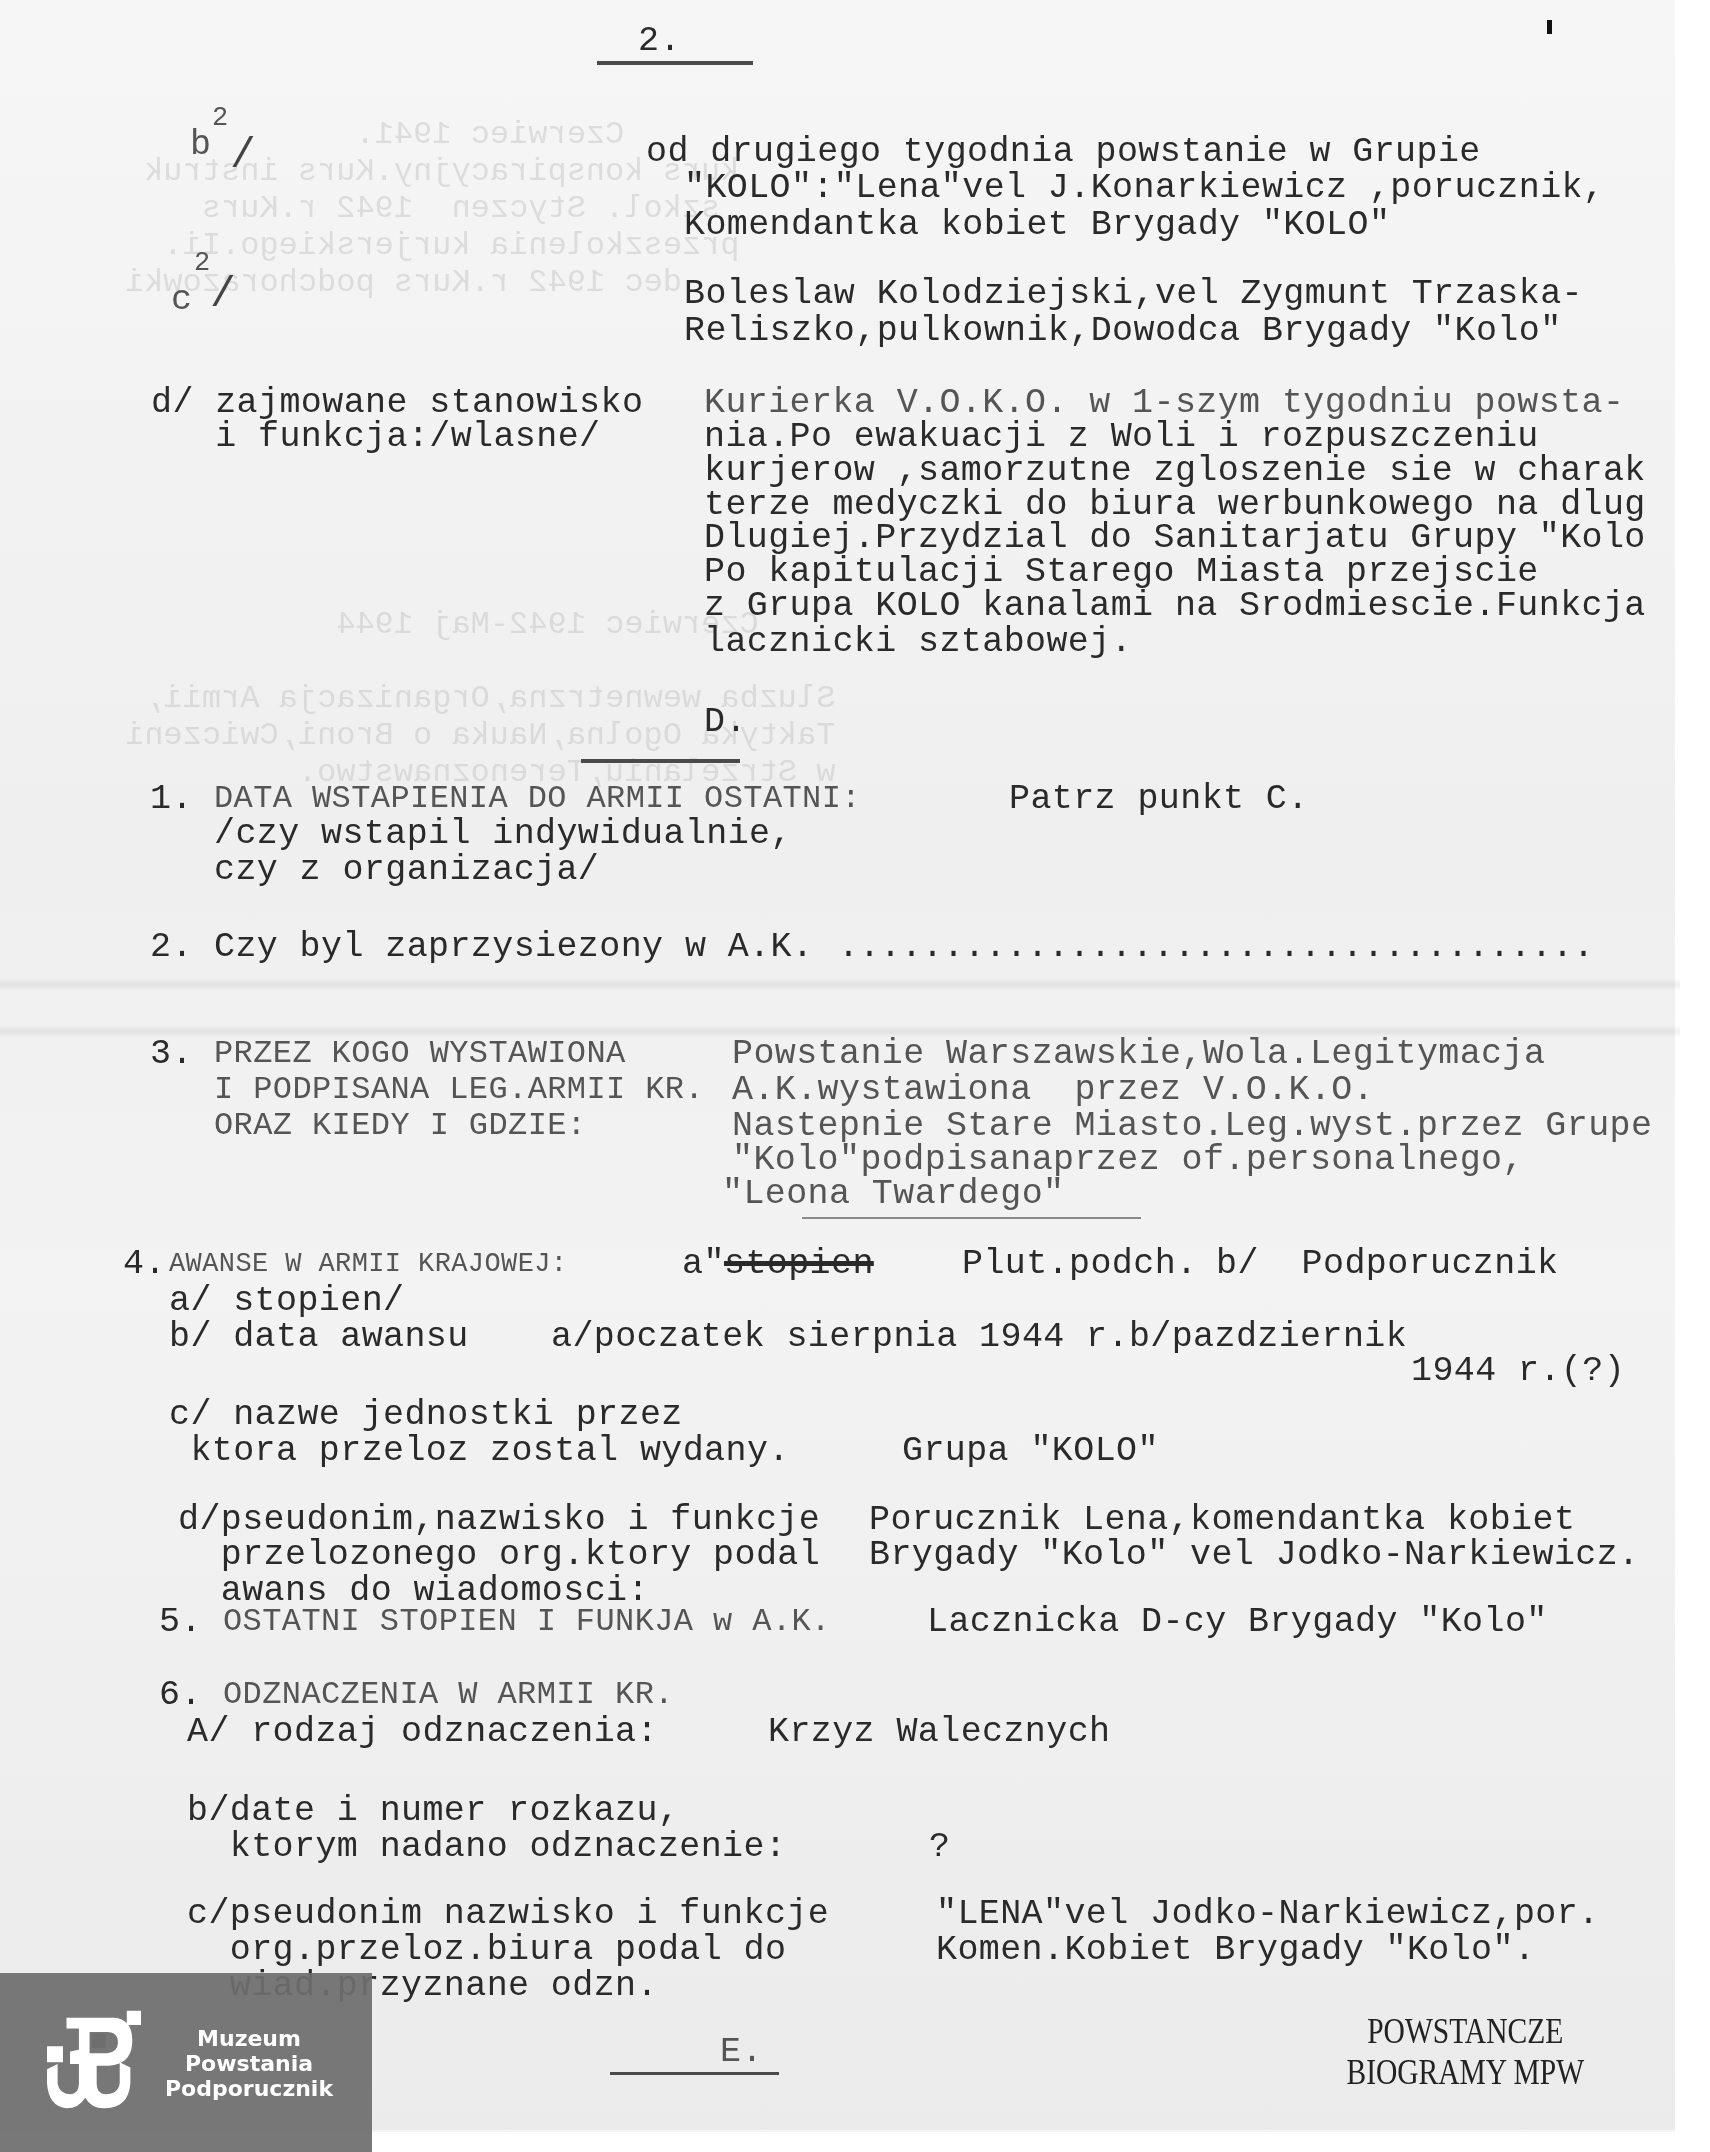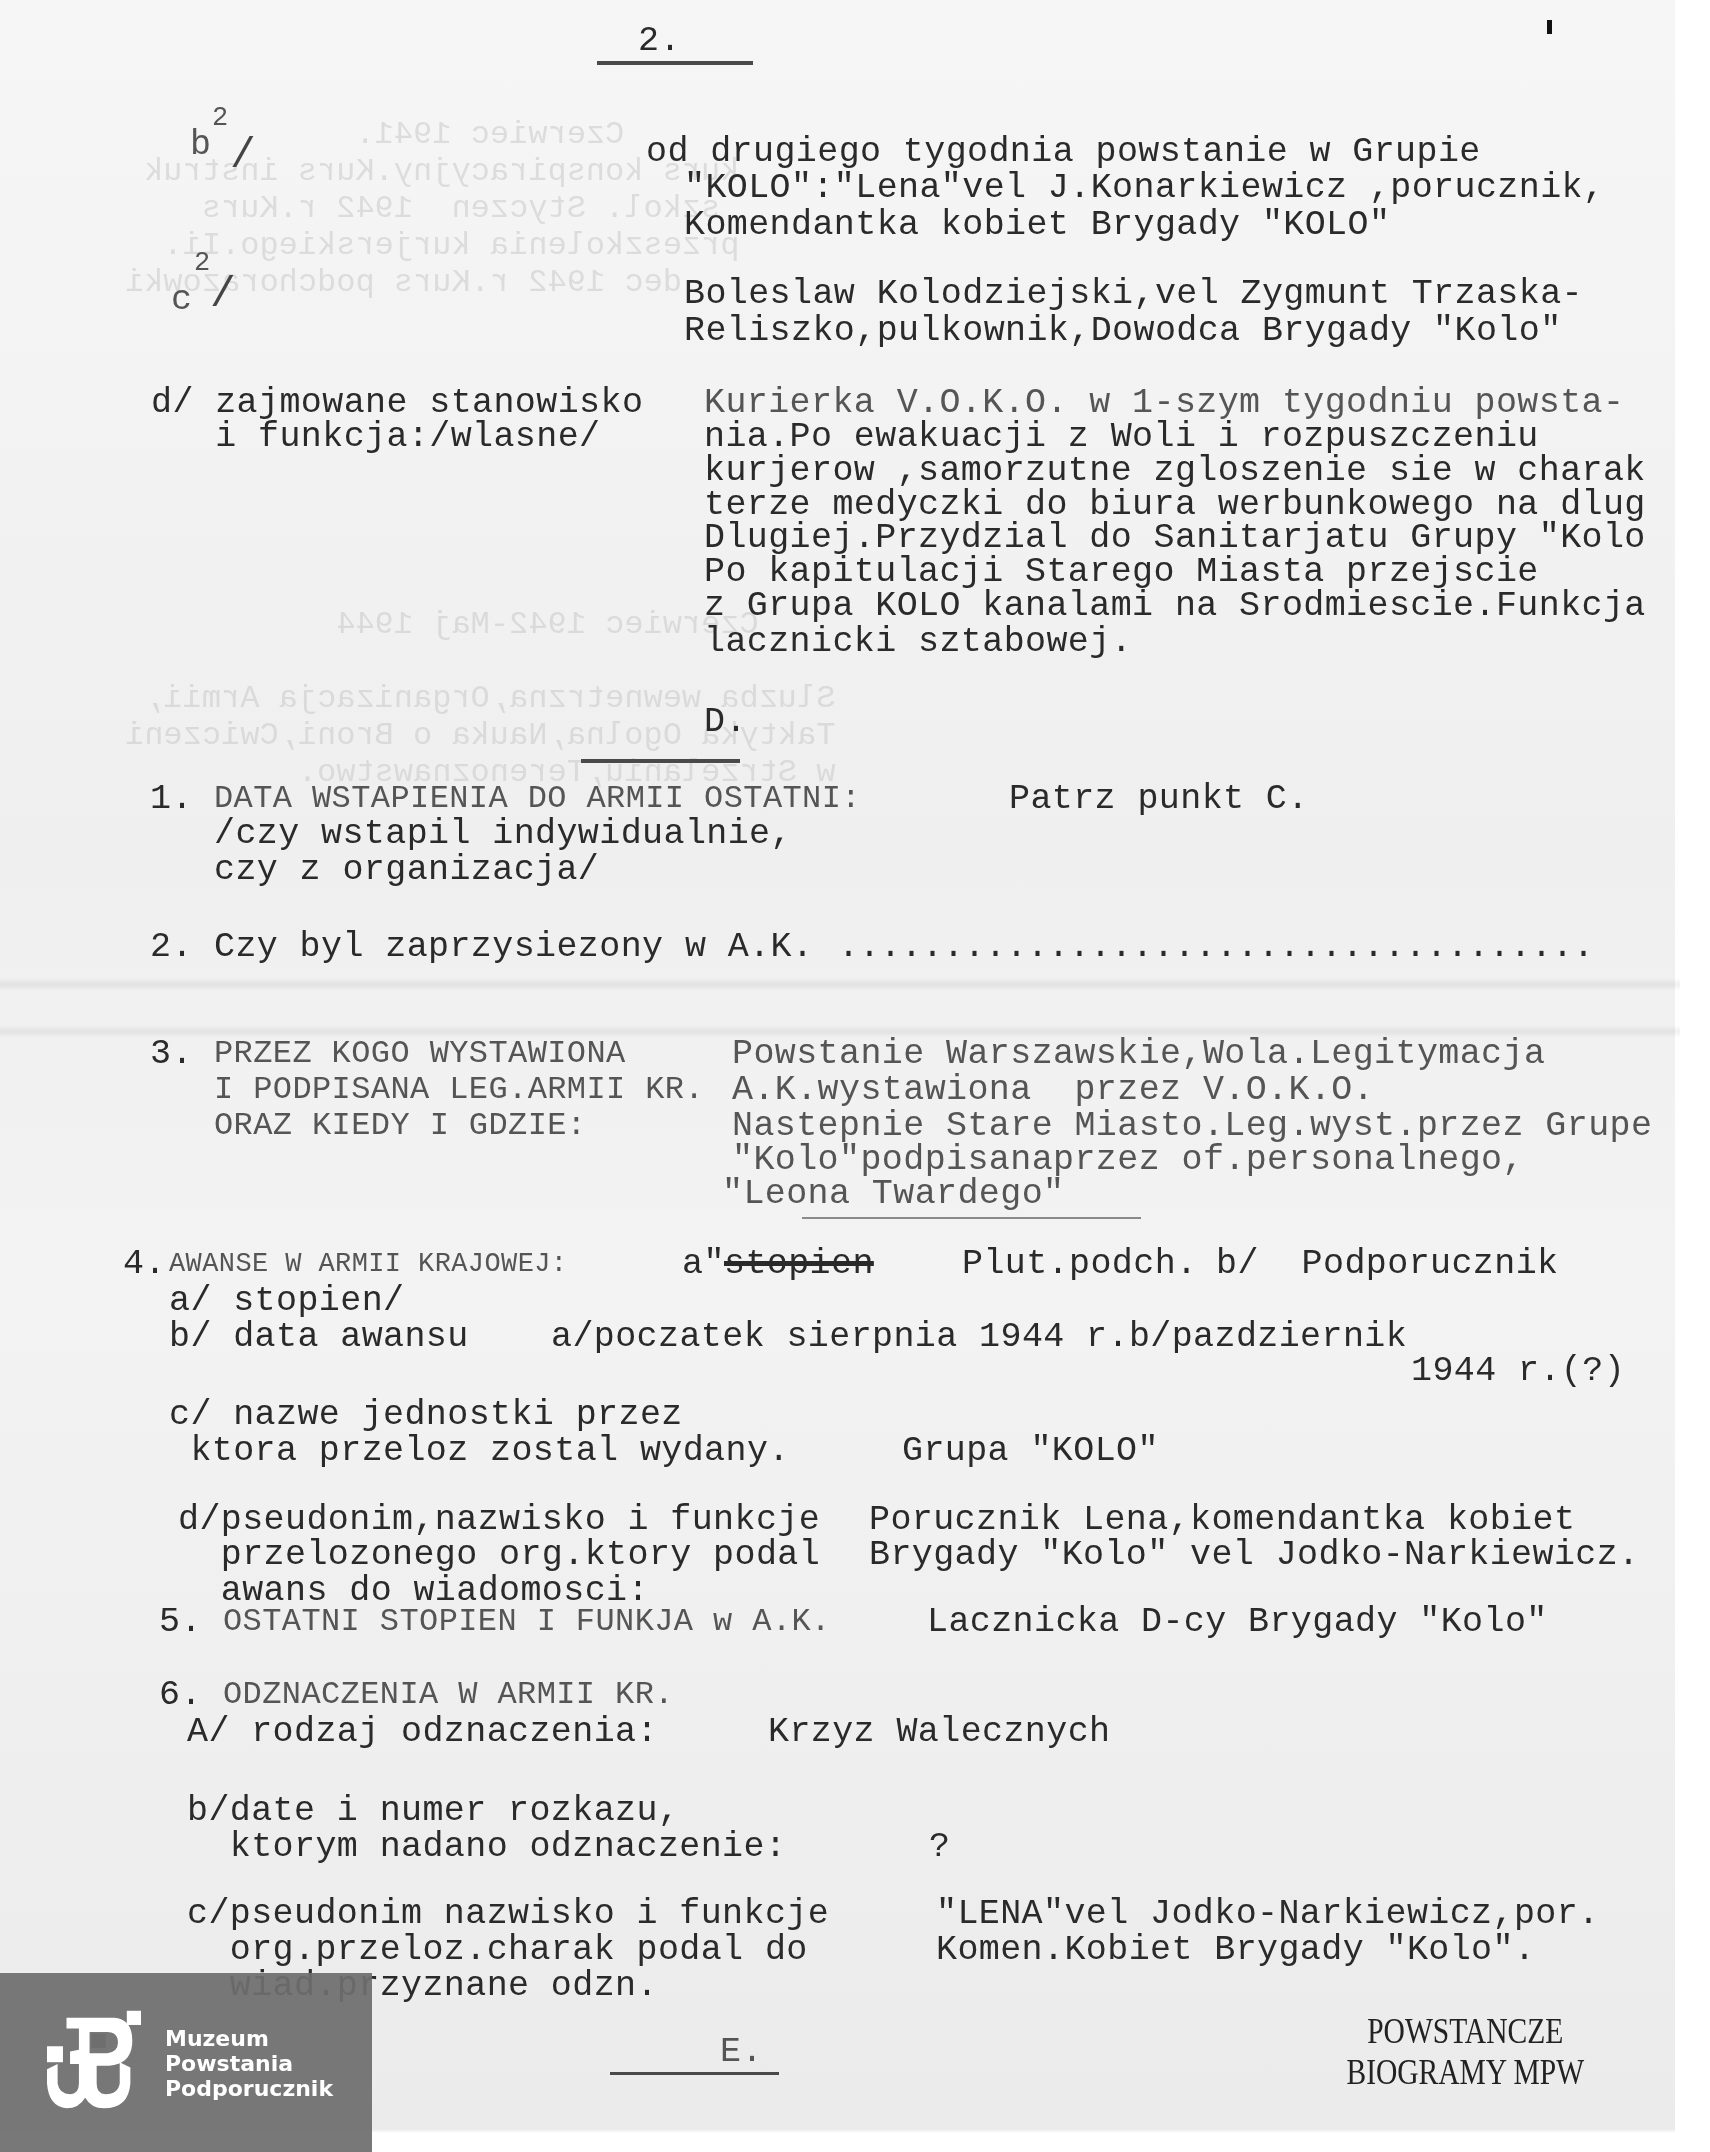--- a/index.html
+++ b/index.html
@@ -41,21 +41,21 @@
 
   
   .logo {
     position: absolute; left: 0; top: 1973px; width: 372px; height: 180px;
     background: rgba(110,110,110,0.93);
   }
   .logo-mark { position: absolute; left: 45px; top: 36px; width: 98px; height: 102px; }
   .logo-text {
     position: absolute; left: 165px; top: 53px;
     font-family: "DejaVu Sans", sans-serif; font-weight: bold; color: #ffffff;
-    font-size: 22px; line-height: 25px;
+    font-size: 22px; line-height: 25px; text-align: center;
   }
   .logo-text span { display: block; }
 
   .watermark {
     position: absolute; left: 1341px; top: 2011px; width: 303px;
     font-family: "Liberation Serif", "DejaVu Serif", serif; color: #222;
     font-size: 36px; line-height: 41px; text-align: center;
     transform: scaleX(0.82); transform-origin: left top;
   }
   .watermark span { display: block; }
@@ -185,21 +185,21 @@
 <div class="t dark" style="left:768px; top:1714px">Krzyz Walecznych</div>
 
 <div>
   <div class="t dark" style="left:187px; top:1793px">b/date i numer rozkazu,</div>
   <div class="t dark" style="left:187px; top:1829px">  ktorym nadano odznaczenie:</div>
 </div>
 <div class="t dark" style="left:929px; top:1829px">?</div>
 
 <div>
   <div class="t dark" style="left:187px; top:1896px">c/pseudonim nazwisko i funkcje</div>
-  <div class="t dark" style="left:187px; top:1932px">  org.przeloz.charak podal do</div>
+  <div class="t dark" style="left:187px; top:1932px">  org.przeloz.biura podal do</div>
   <div class="t dark" style="left:187px; top:1968px">  wiad.przyznane odzn.</div>
 </div>
 <div>
   <div class="t dark" style="left:936px; top:1896px">"LENA"vel Jodko-Narkiewicz,por.</div>
   <div class="t dark" style="left:936px; top:1932px">Komen.Kobiet Brygady "Kolo".</div>
 </div>
 
 <div class="t mid" style="left:720px; top:2034px">E.</div>
 <div class="rule" style="left:610px; top:2072px; width:169px; height:2.7px"></div>
 

